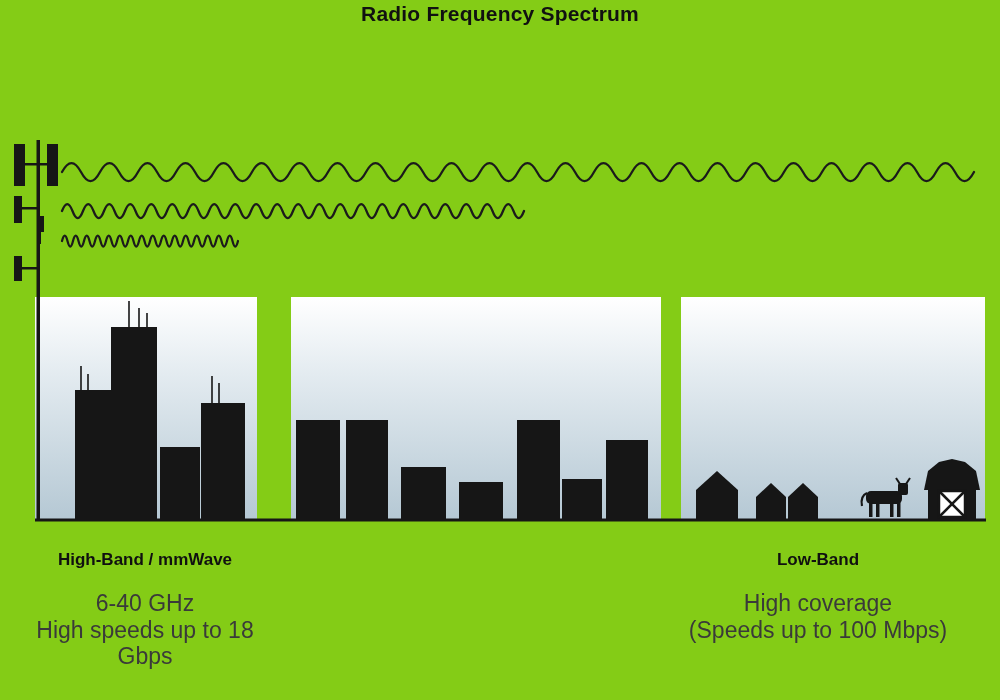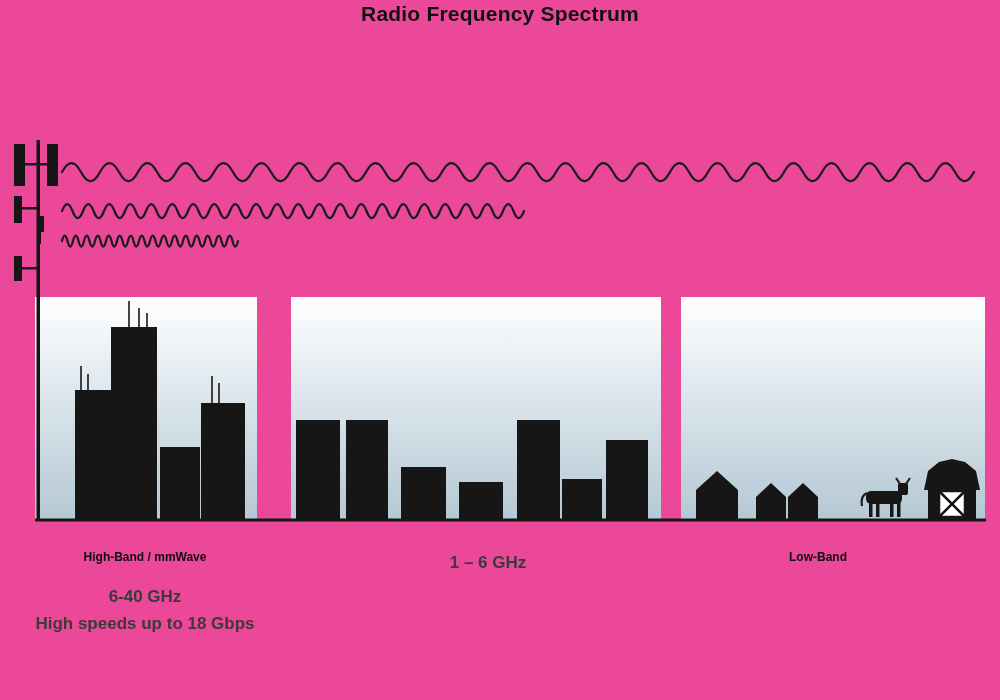--- a/index.html
+++ b/index.html
@@ -1,29 +1,29 @@
 <!DOCTYPE html>
 <html><head>
 <meta charset="utf-8">
 <style>
   * { margin:0; padding:0; box-sizing:border-box; }
   html,body { background:#ffffff; }
   #app {
     position:relative; width:1000px; height:700px; overflow:hidden;
-    background:#ec4899; font-family:"Liberation Sans", sans-serif;
+    background:#84cc16; font-family:"Liberation Sans", sans-serif;
   }
   .title {
     position:absolute; top:2px; left:0; width:1000px;
     text-align:center; font-size:21px; font-weight:700; color:#111111;
     letter-spacing:0.2px;
   }
   svg.scene { position:absolute; top:0; left:0; }
   .band { position:absolute; text-align:center; }
-  .band-name { font-size:12px; font-weight:700; color:#101010; margin-bottom:20px; }
-  .band-line { font-size:17px; color:#3a3a3a; line-height:26.5px;font-weight:bold; }
+  .band-name { font-size:17px; font-weight:700; color:#101010; margin-bottom:20px; }
+  .band-line { font-size:23px; color:#3a3a3a; line-height:26.5px; }
   .band-0 { left:15px;  width:260px; top:550px; }
   .band-1 { left:338px; width:300px; top:550px; }
   .band-2 { left:668px; width:300px; top:550px; }
 </style>
 </head>
 <body>
 
 <div id="app">
 
   <div class="title">Radio Frequency Spectrum</div>
@@ -120,20 +120,21 @@
     <line x1="35" y1="520" x2="986" y2="520" stroke="#161616" stroke-width="3"></line>
   </svg>
 
   <div class="band band-0">
     <div class="band-name">High-Band / mmWave</div>
     <div class="band-line">6-40 GHz</div>
     <div class="band-line">High speeds up to 18 Gbps</div>
   </div>
 
   <div class="band band-1">
-    <div class="band-line">1 – 6 GHz</div>
   </div>
 
   <div class="band band-2">
     <div class="band-name">Low-Band</div>
+    <div class="band-line">High coverage</div>
+    <div class="band-line">(Speeds up to 100 Mbps)</div>
   </div>
 
 </div>
 
 </body></html>

